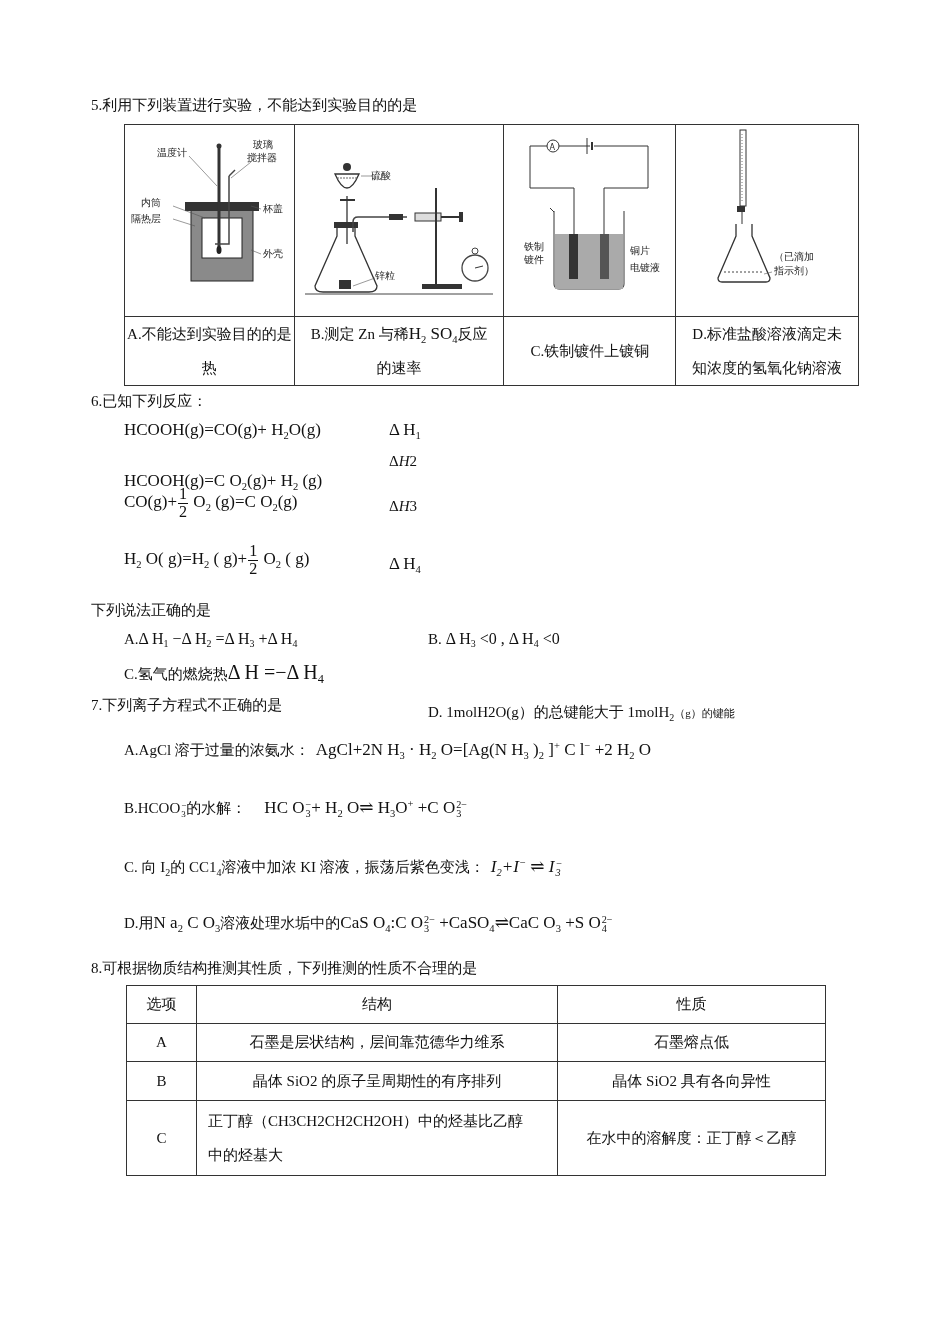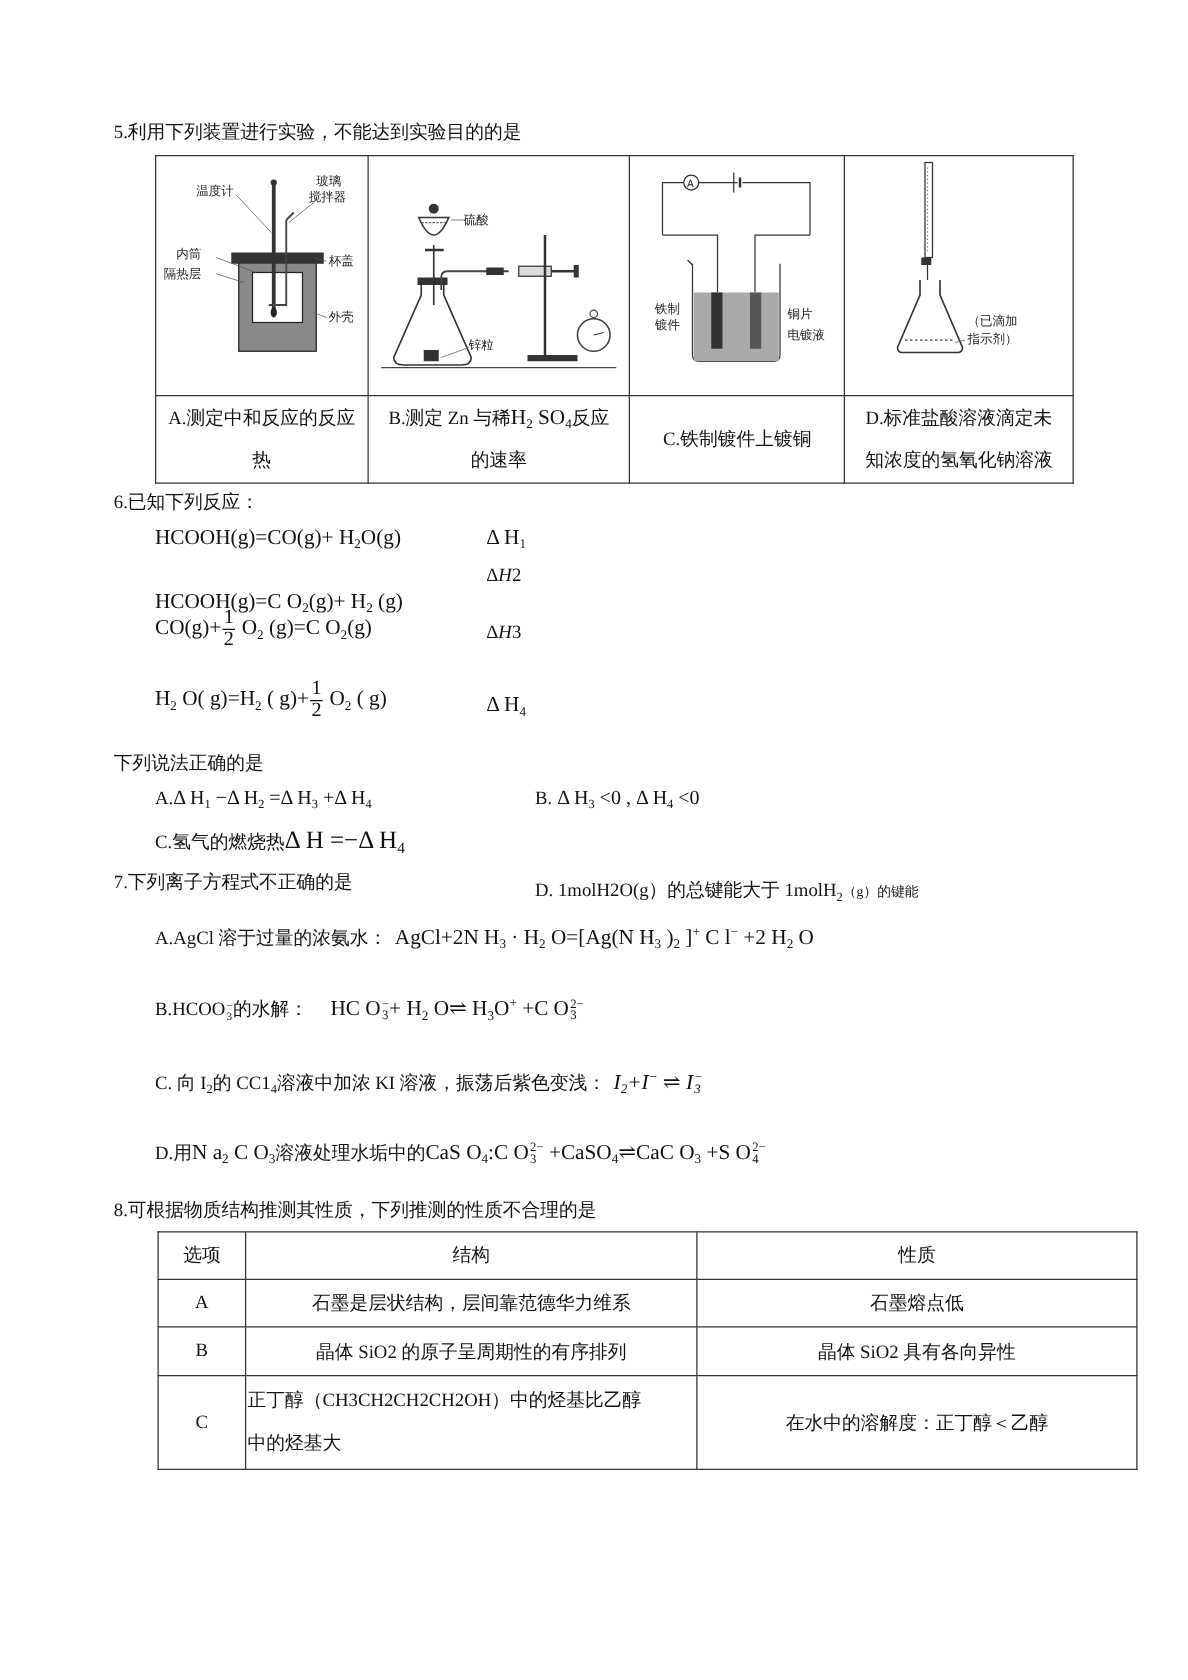--- a/index.html
+++ b/index.html
@@ -12,21 +12,21 @@
   sup { font-size:0.62em; vertical-align:0.6em; line-height:0; }
   .frac { display:inline-block; vertical-align:middle; text-align:center; font-size:0.95em; margin:0 1px; }
   .frac span { display:block; line-height:1.05; }
   .frac .num { border-bottom:1px solid #111; padding:0 1px; }
   .stack { display:inline-block; vertical-align:middle; line-height:0.9; font-size:0.6em; text-align:left; margin-left:1px; }
   .stack span { display:block; }
   table { border-collapse:collapse; }
   .t5 td { border:1px solid #333; padding:0; vertical-align:middle; text-align:center; font-size:15px; }
   .t5 .cap { line-height:34px; }
   .t8 td { border:1px solid #333; text-align:center; font-size:15px; vertical-align:middle; }
-  .t8 .left { text-align:left; line-height:34px; padding-left:1px; }
+  .t8 .left { text-align:left; line-height:34px; padding-left:11px; }
   svg text { font-family:"DejaVu Sans",sans-serif; font-size:10px; fill:#222; }
   .it { font-style:italic; }
 </style>
 </head>
 <body>
 
 <div class="abs q" style="left:91px;top:96px;">5.利用下列装置进行实验，不能达到实验目的的是</div>
 
 <table class="abs t5" style="left:124px;top:124px;width:735px;">
   <tbody>
@@ -112,21 +112,21 @@
         <path d="M58 98 L58 110 L40 152 Q40 156 44 156 L88 156 Q92 156 92 152 L74 110 L74 98" fill="#fff" stroke="#333" stroke-width="1.3"></path>
         <line x1="46" y1="146" x2="86" y2="146" stroke="#444" stroke-dasharray="2,2"></line>
         <line x1="86" y1="148" x2="94" y2="146" stroke="#555" stroke-width="0.6"></line>
         <text x="96" y="134">（已滴加</text>
         <text x="96" y="148">指示剂）</text>
       </svg>
     </td>
   </tr>
   <tr style="height:68px;">
     <td>
-      <div class="cap">A.测定中和反应的反应</div>
+      <div class="cap">A.不能达到实验目的的是</div>
       <div class="cap">热</div>
     </td>
     <td>
       <div class="cap"><span>B.测定 Zn 与稀</span><span style="font-size:17px;">H<sub>2</sub> SO<sub>4</sub></span><span>反应</span></div>
       <div class="cap">的速率</div>
     </td>
     <td>
       <div>C.铁制镀件上镀铜</div>
     </td>
     <td>
@@ -163,21 +163,21 @@
 <div class="abs q" style="left:124px;top:740px;"><span>A.AgCl 溶于过量的浓氨水：</span><span class="eq" style="margin-left:6px;">AgCl+2N H<sub>3</sub> · H<sub>2</sub> O=[Ag(N H<sub>3</sub> )<sub>2</sub> ]<sup>+</sup> C l<sup>−</sup> +2 H<sub>2</sub> O</span></div>
 
 <div class="abs q" style="left:124px;top:797px;"><span>B.HCO</span>O<span class="stack"><span>−</span><span>3</span></span><span>的水解：</span><span class="eq" style="margin-left:18px;">HC O<span class="stack"><span>−</span><span>3</span></span>+ H<sub>2</sub> O⇌ H<sub>3</sub>O<sup>+</sup> +C O<span class="stack"><span>2−</span><span>3</span></span></span></div>
 
 <div class="abs q" style="left:124px;top:856px;"><span>C.  向 I</span><sub style="font-size:10px;">2</sub><span>的 CC1</span><sub style="font-size:10px;">4</sub><span>溶液中加浓 KI 溶液，振荡后紫色变浅：</span><span class="eq it" style="margin-left:6px;">I<sub>2</sub>+I<sup>−</sup> ⇌ I<span class="stack"><span>−</span><span>3</span></span></span></div>
 
 <div class="abs q" style="left:124px;top:912px;"><span>D.用</span><span class="eq">N a<sub>2</sub> C O<sub>3</sub></span><span>溶液处理水垢中的</span><span class="eq">CaS O<sub>4</sub>:C O<span class="stack"><span>2−</span><span>3</span></span> +CaSO<sub>4</sub>⇌CaC O<sub>3</sub> +S O<span class="stack"><span>2−</span><span>4</span></span></span></div>
 
 <div class="abs q" style="left:91px;top:959px;text-align:center;">8.可根据物质结构推测其性质，下列推测的性质不合理的是</div>
 
-<table class="abs t8" style="left:126px;top:985px;width:784px;">
+<table class="abs t8" style="left:126px;top:985px;width:700px;">
   <tbody>
       <tr style="height:38px;">
     <td style="width:67px;">选项</td>
     <td style="width:358px;">结构</td>
     <td>性质</td>
   </tr>
   <tr style="height:38px;">
     <td>A</td>
     <td>石墨是层状结构，层间靠范德华力维系</td>
     <td>石墨熔点低</td>

